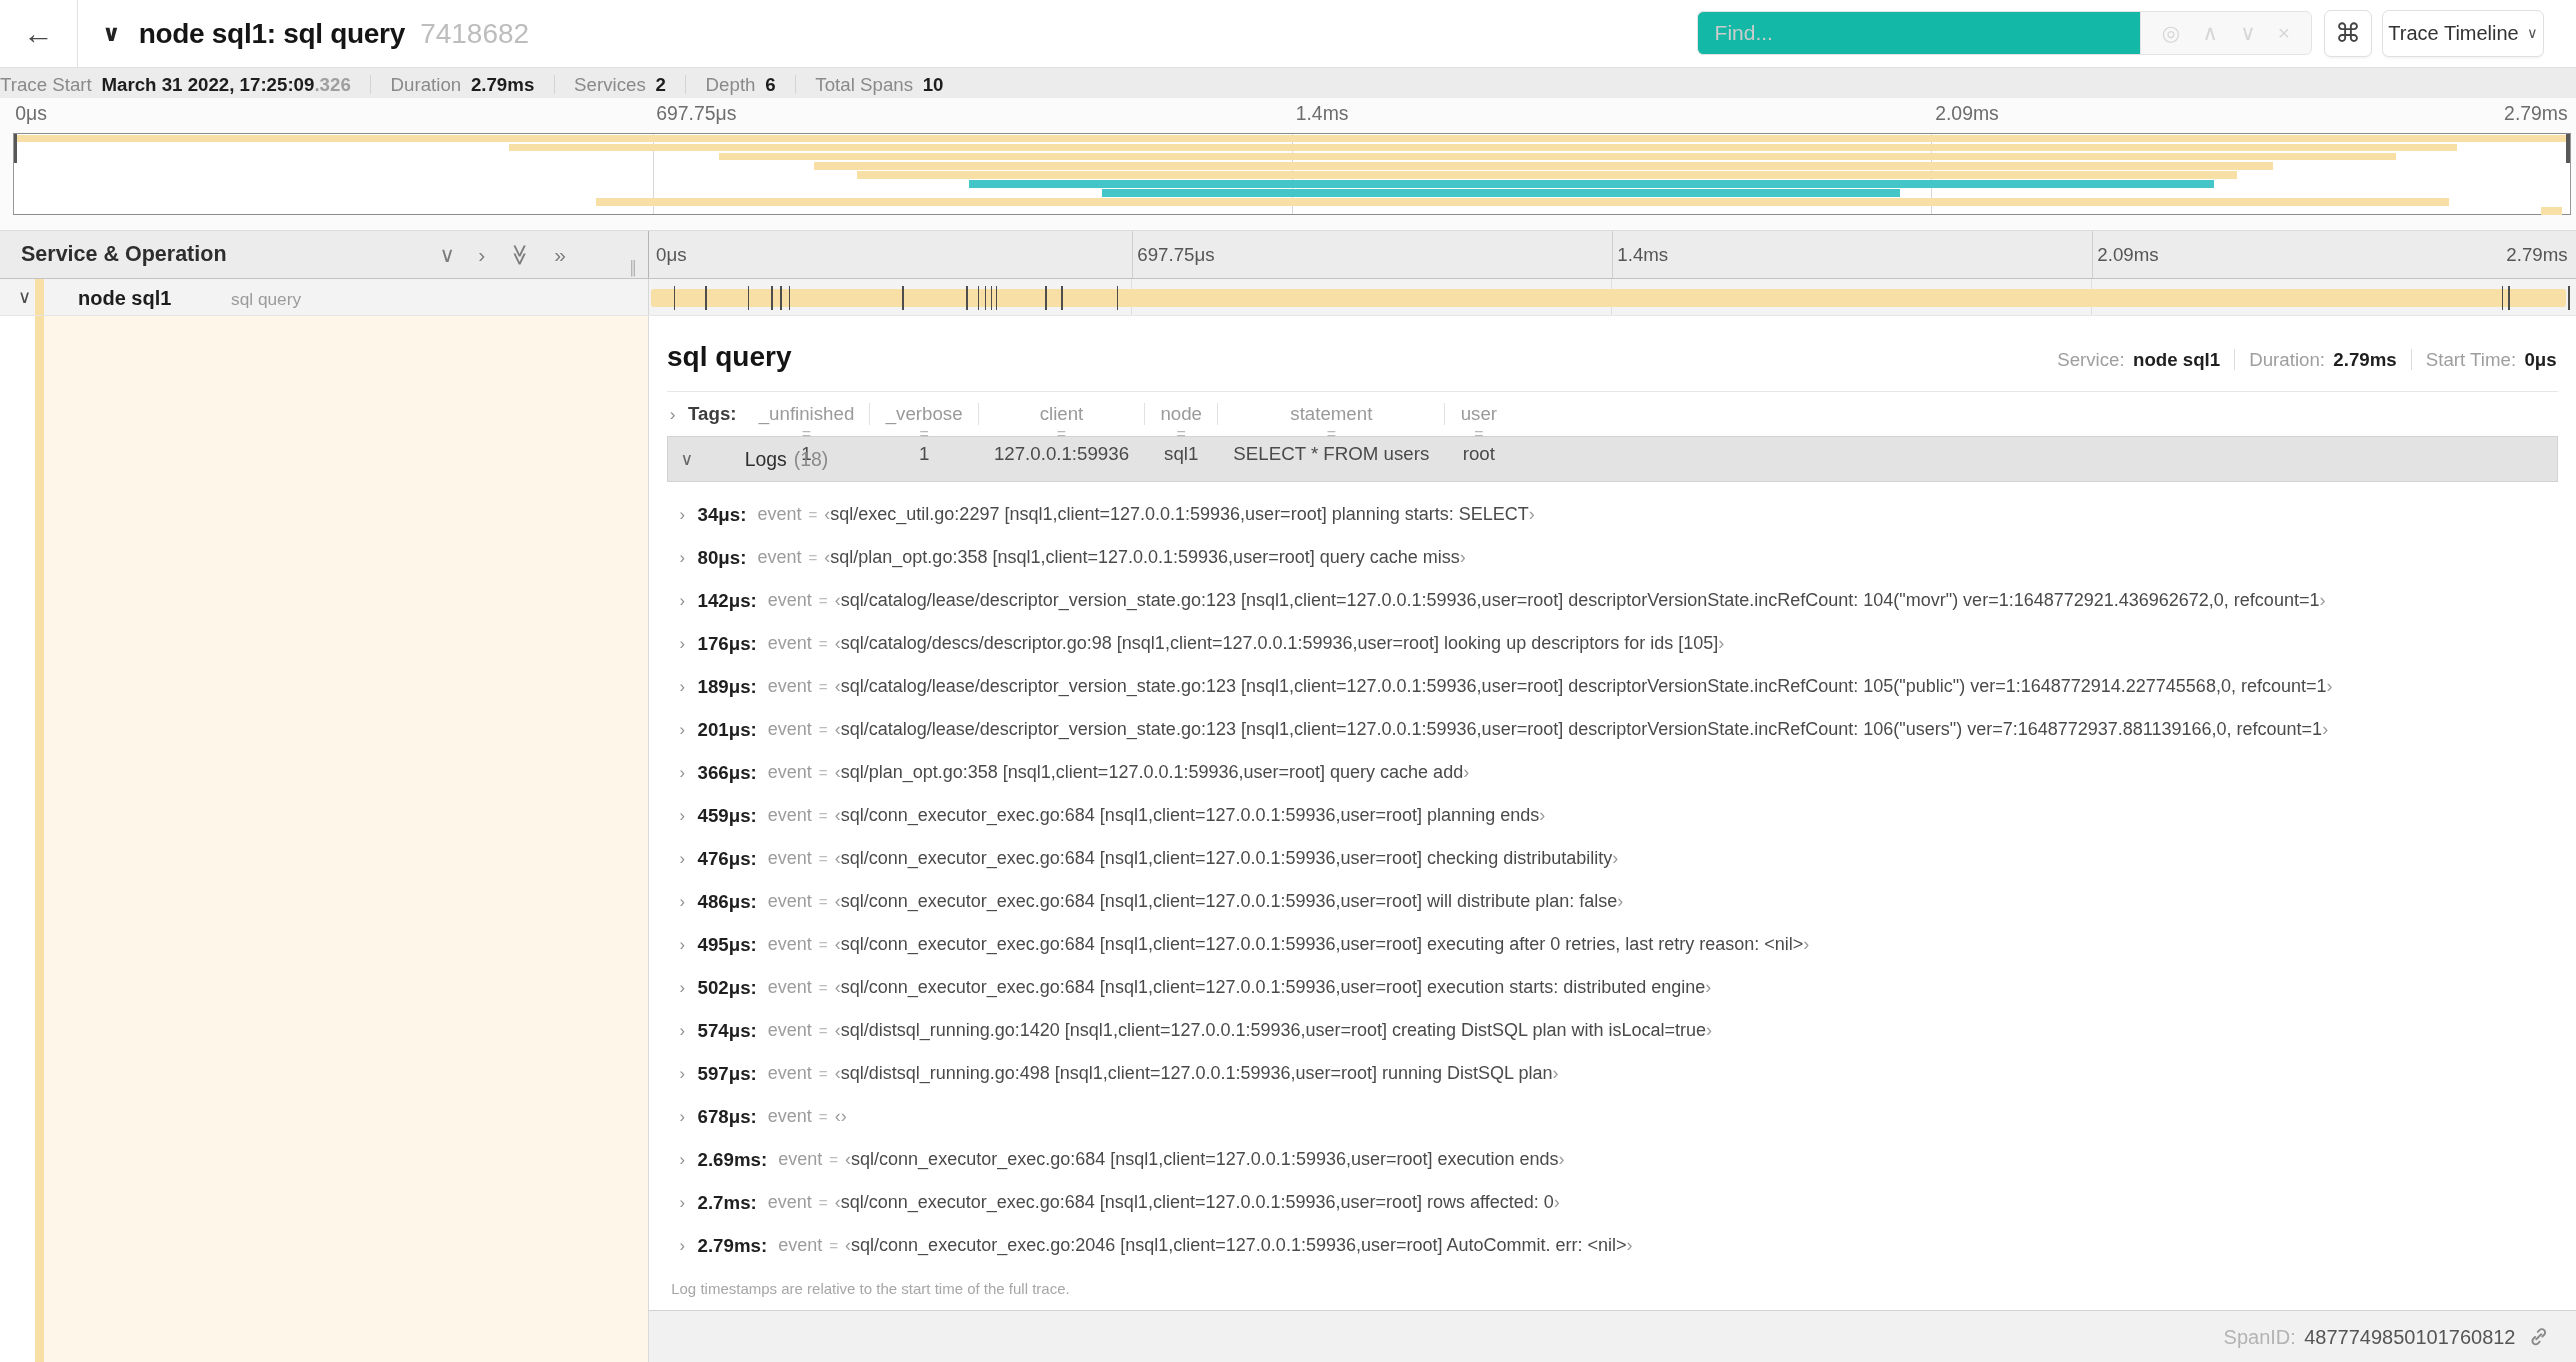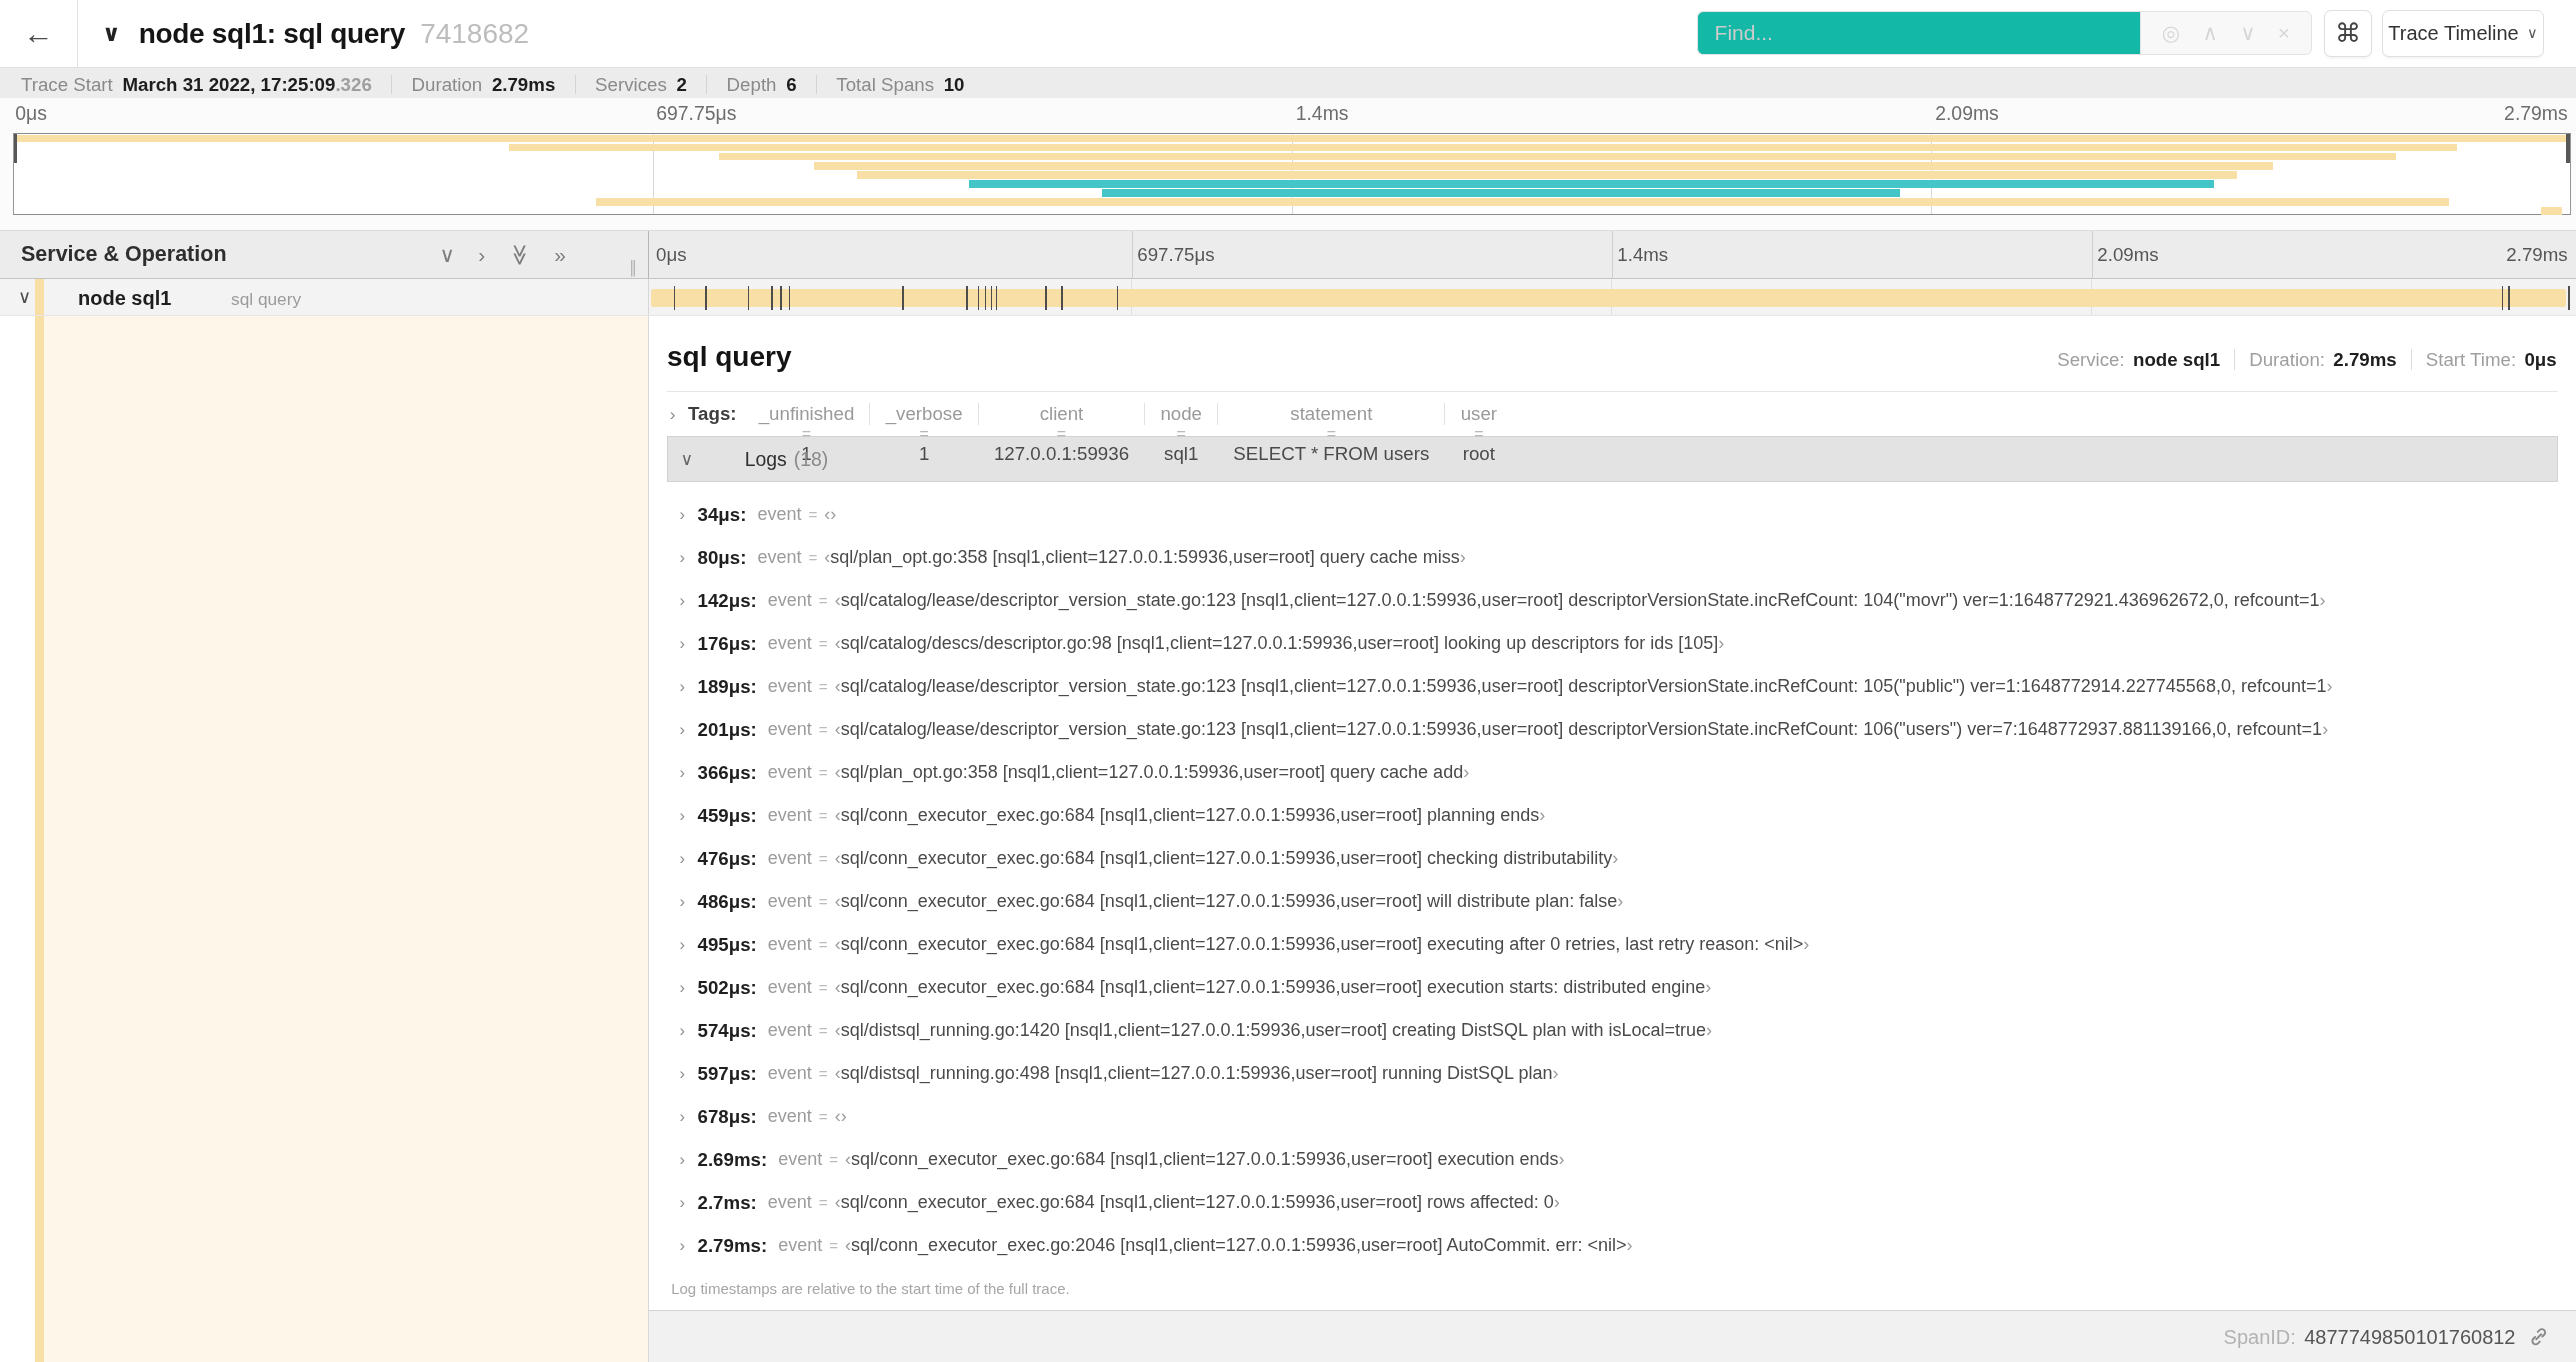--- a/index.html
+++ b/index.html
@@ -26,21 +26,21 @@
   .sq-btn { position:absolute; left:2324px; top:9.7px; width:48px; height:47px; border:0.7px solid #dfdfdf;
     border-radius:7px; background:#fff; display:flex; align-items:center; justify-content:center;
     font-size:26px; color:#444; cursor:pointer; box-shadow:0 1.4px 1.4px rgba(0,0,0,0.04); }
   .tt-btn { position:absolute; left:2382px; top:9.7px; width:162px; height:47px; border:0.7px solid #dfdfdf;
     border-radius:7px; background:#fff; display:flex; align-items:center; justify-content:center;
     font-size:20px; color:#333; cursor:pointer; box-shadow:0 1.4px 1.4px rgba(0,0,0,0.04); }
   .tt-caret { font-size:14.5px; color:#555; margin-left:8.3px; }
 
   
   .infobar { position:absolute; left:0; top:67px; width:100%; height:34px; background:#ececec;
-    border-top:0.7px solid #e0e0e0; display:flex; align-items:center; padding-left:21px; }
+    border-top:0.7px solid #e0e0e0; display:flex; align-items:center; }
   .ti-item { display:flex; align-items:center; padding:0 19.4px; height:19.4px; font-size:18.7px; }
   .ti-item:first-child { padding-left:0; }
   .ti-item + .ti-item { border-left:1.4px solid #d4d4d4; }
   .ti-label { color:#8a8a8a; margin-right:9.7px; }
   .ti-value { color:#1d1d1d; font-weight:bold; }
   .ti-suffix { color:#9f9f9f; font-weight:bold; }
 
   
   .scrubber { position:absolute; left:0; top:98px; width:100%; height:132px; background:#fbfbfb; }
   .mini-labels { position:absolute; left:12.5px; top:4.2px; width:2558px; height:28px; font-size:19.4px; color:#6d6d6d; }
@@ -356,20 +356,21 @@
     </div>
 
     <div class="log-rows">
 
         <div class="log-row">
           <span class="lr-chev">›</span>
           <span class="lr-time">34μs:</span>
           <span class="lr-field">event</span>
           <span class="lr-eq">=</span>
           <span class="lr-q">‹</span>
+          <span class="lr-val">sql/exec_util.go:2297 [nsql1,client=127.0.0.1:59936,user=root] planning starts: SELECT</span>
           <span class="lr-q">›</span>
         </div>
 
         <div class="log-row">
           <span class="lr-chev">›</span>
           <span class="lr-time">80μs:</span>
           <span class="lr-field">event</span>
           <span class="lr-eq">=</span>
           <span class="lr-q">‹</span>
           <span class="lr-val">sql/plan_opt.go:358 [nsql1,client=127.0.0.1:59936,user=root] query cache miss</span>

